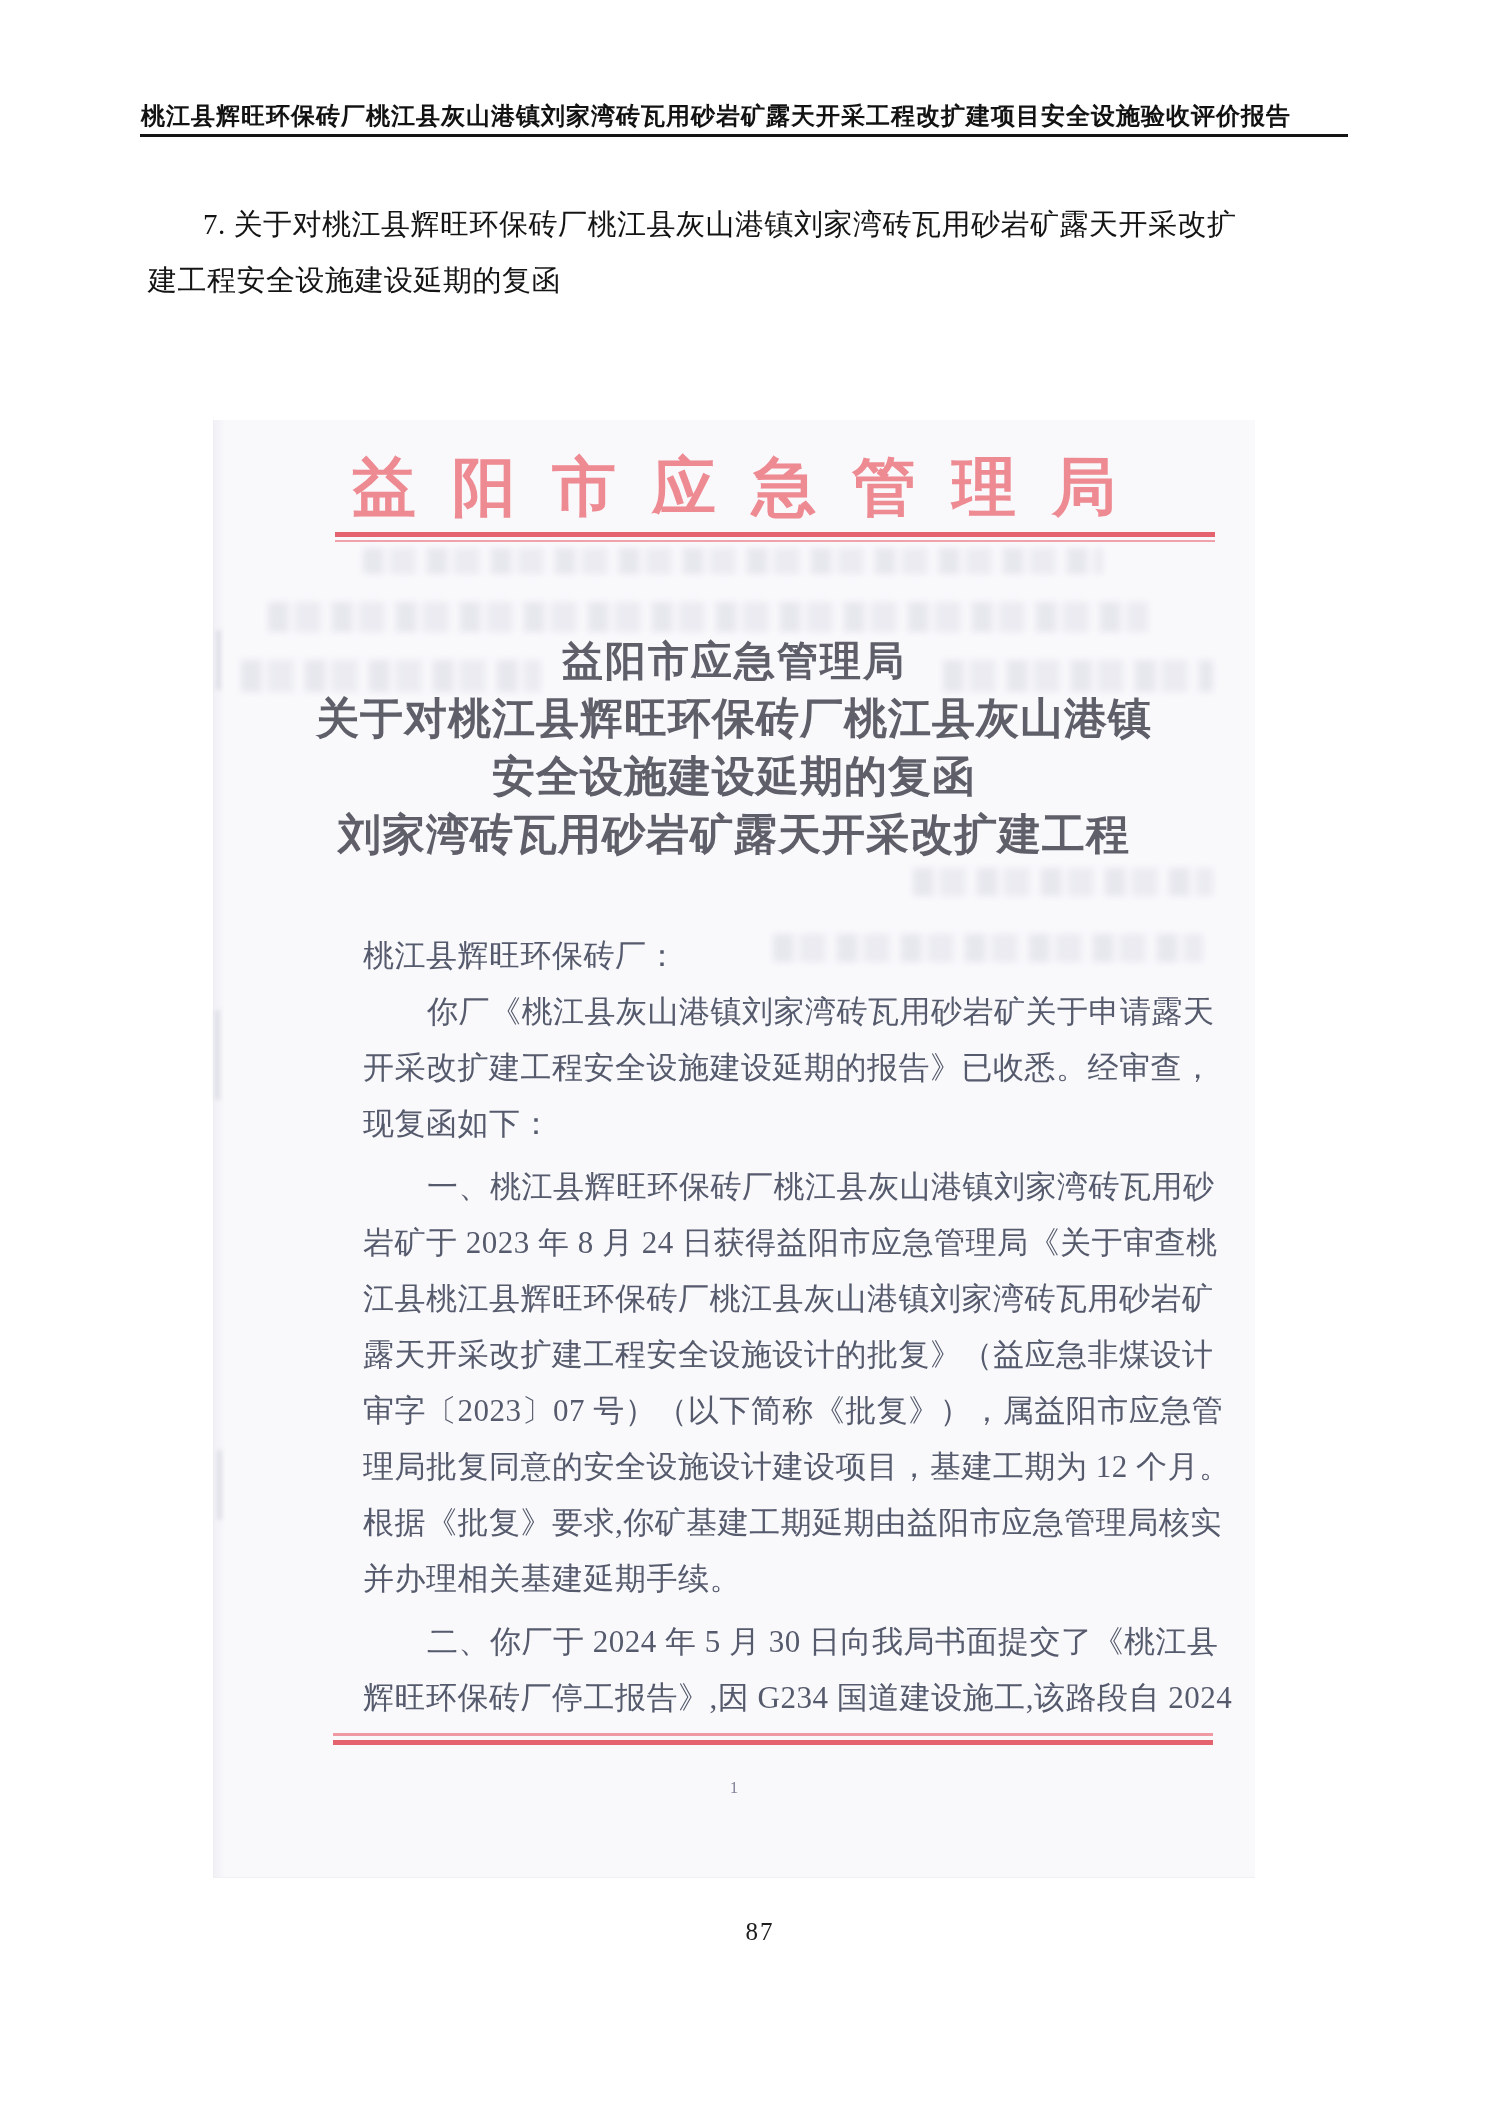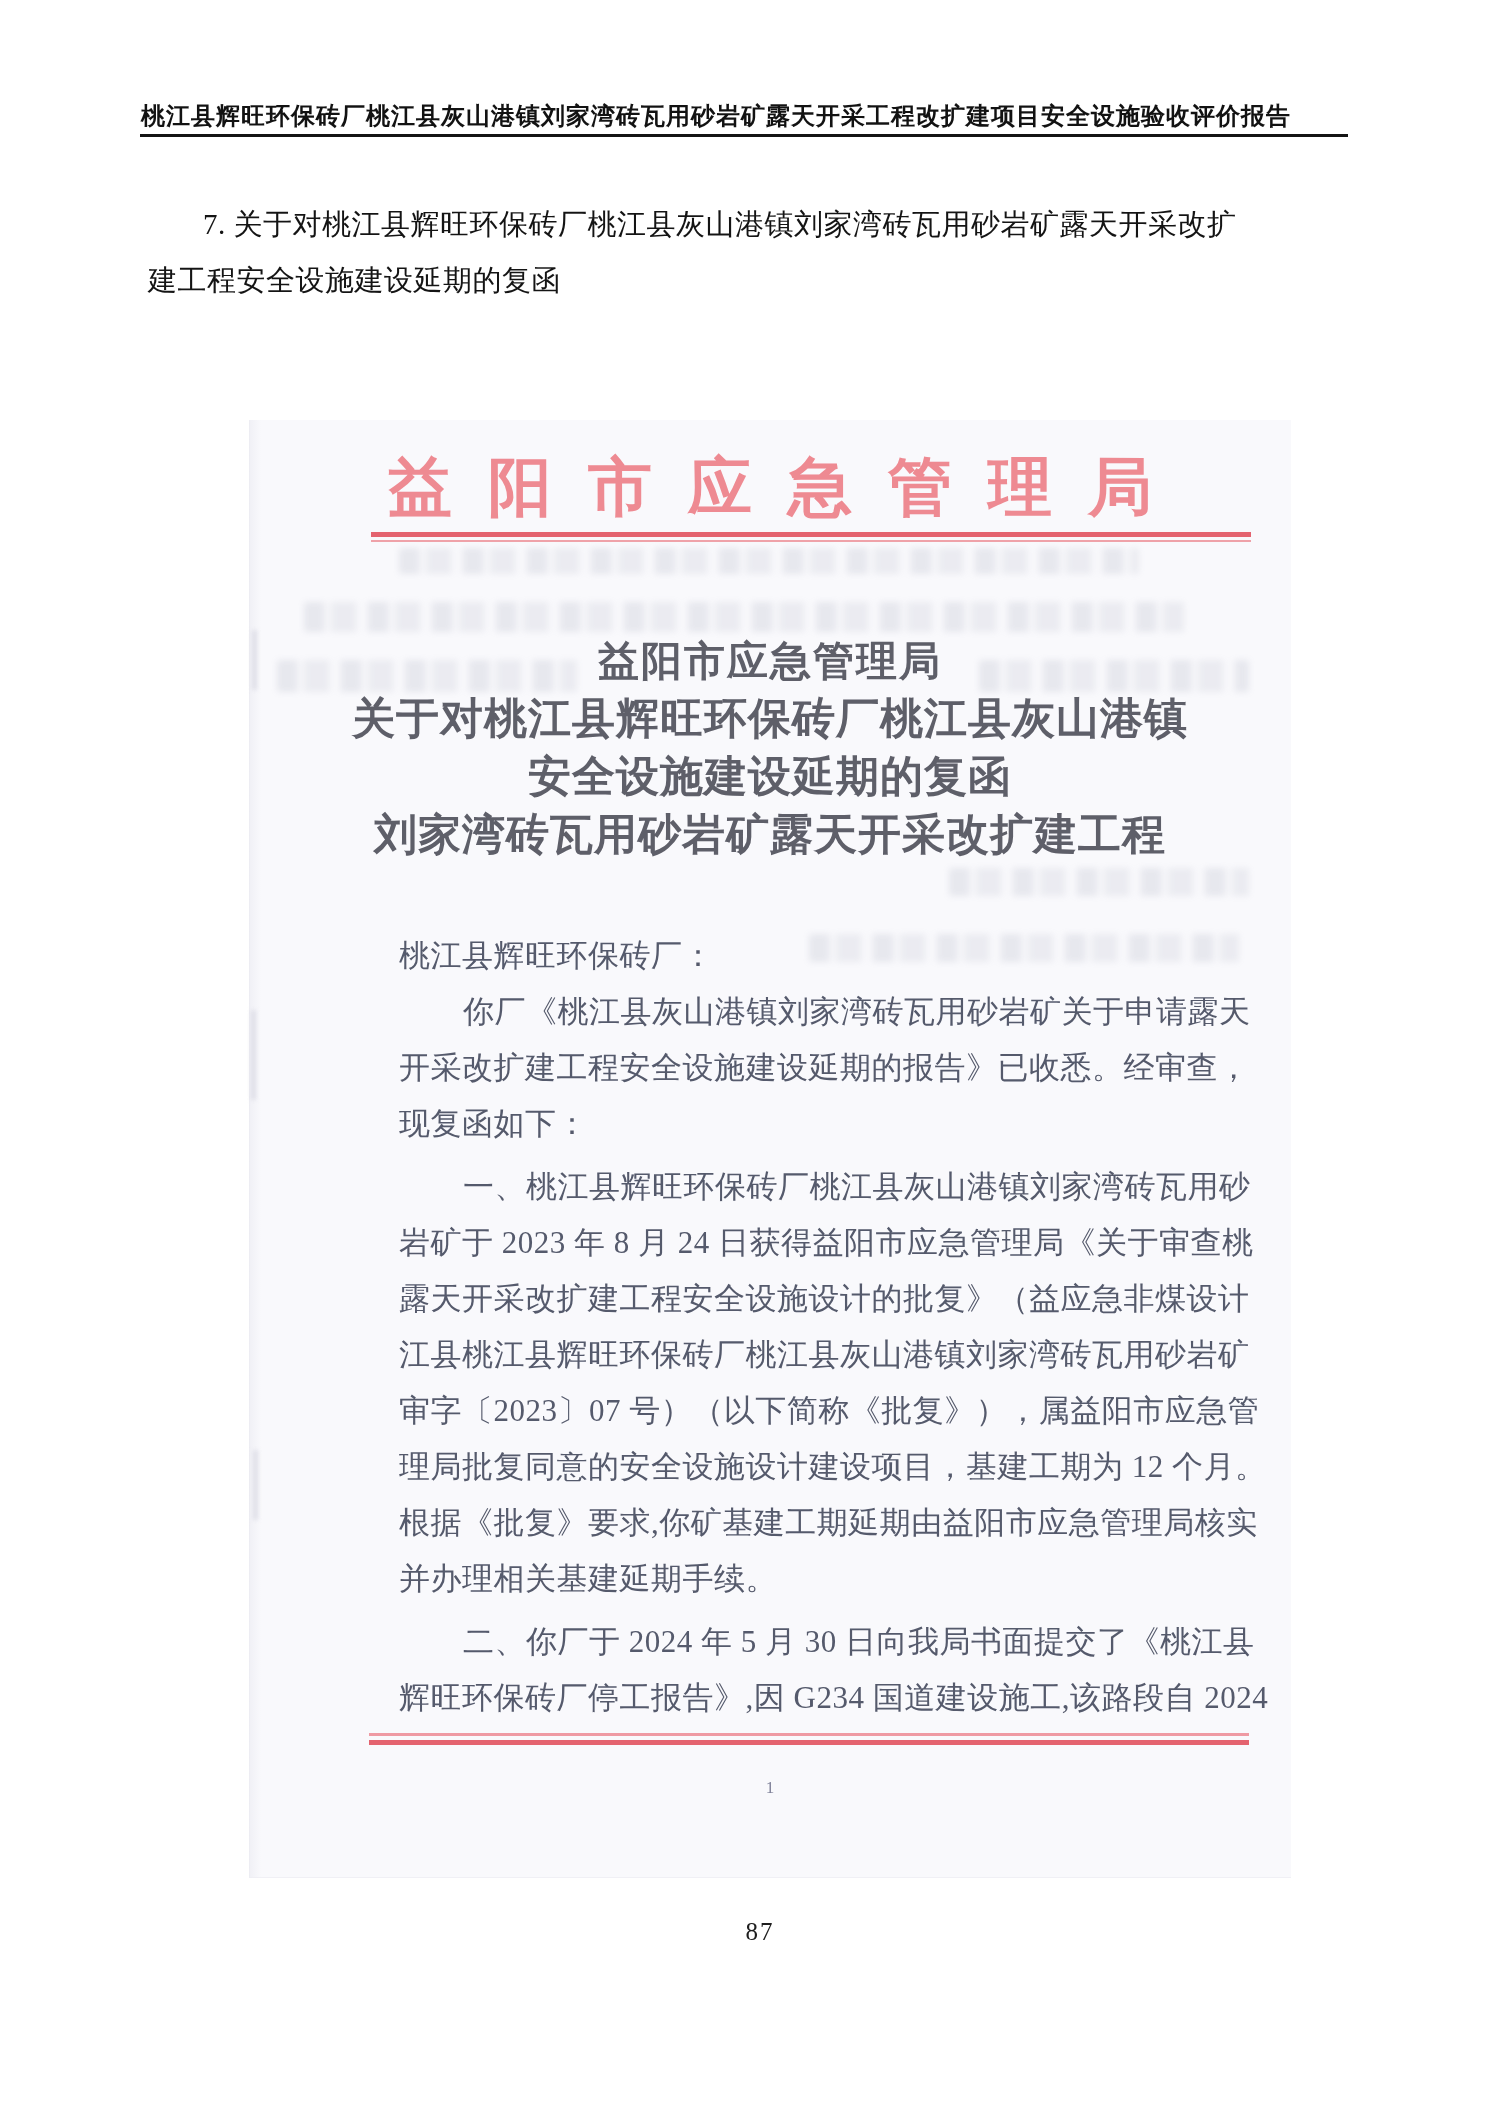--- a/index.html
+++ b/index.html
@@ -14,21 +14,20 @@
   }
   .header-rule{position:absolute;left:140px;top:134px;width:1208px;height:3px;background:#141414;}
   
   .heading-l1{position:absolute;left:203px;top:205px;font-size:29px;letter-spacing:0.5px;white-space:nowrap;color:#141414;}
   .heading-l2{position:absolute;left:148px;top:261px;font-size:29px;letter-spacing:0.5px;white-space:nowrap;color:#141414;}
   
   .scan{
     position:absolute;left:213px;top:420px;width:1042px;height:1458px;
     background:#f9f9fc;
     box-shadow:inset 1px 0 0 #ececf2, inset 0 -1px 0 #f0f0f5;
-    margin-left:36px;
   }
   .scan-edge{
     position:absolute;left:0;top:0;width:12px;height:100%;
     background:linear-gradient(90deg,#ededf3,rgba(255,255,255,0));opacity:.75;
   }
   .edge-dash{position:absolute;width:5px;background:#d9d9e3;filter:blur(2px);opacity:.8;}
   .letterhead{
     position:absolute;top:24px;left:0;width:100%;text-align:center;
     font-size:64px;font-weight:bold;color:#ee8a92;
     letter-spacing:36px;text-indent:36px;white-space:nowrap;
@@ -102,22 +101,22 @@
       <div class="t">刘家湾砖瓦用砂岩矿露天开采改扩建工程</div>
     </div>
 
     <div class="body-block">
       <div class="line">桃江县辉旺环保砖厂：</div>
       <div class="line indent">你厂《桃江县灰山港镇刘家湾砖瓦用砂岩矿关于申请露天</div>
       <div class="line">开采改扩建工程安全设施建设延期的报告》已收悉。经审查，</div>
       <div class="line">现复函如下：</div>
       <div class="line indent para-gap">一、桃江县辉旺环保砖厂桃江县灰山港镇刘家湾砖瓦用砂</div>
       <div class="line">岩矿于 2023 年 8 月 24 日获得益阳市应急管理局《关于审查桃</div>
+      <div class="line">江县桃江县辉旺环保砖厂桃江县灰山港镇刘家湾砖瓦用砂岩矿</div>
       <div class="line">露天开采改扩建工程安全设施设计的批复》（益应急非煤设计</div>
-      <div class="line">江县桃江县辉旺环保砖厂桃江县灰山港镇刘家湾砖瓦用砂岩矿</div>
       <div class="line">审字〔2023〕07 号）（以下简称《批复》），属益阳市应急管</div>
       <div class="line">理局批复同意的安全设施设计建设项目，基建工期为 12 个月。</div>
       <div class="line">根据《批复》要求,你矿基建工期延期由益阳市应急管理局核实</div>
       <div class="line">并办理相关基建延期手续。</div>
       <div class="line indent para-gap">二、你厂于 2024 年 5 月 30 日向我局书面提交了《桃江县</div>
       <div class="line">辉旺环保砖厂停工报告》,因 G234 国道建设施工,该路段自 2024</div>
     </div>
 
     <div class="rule-bottom">
       <div class="thin2"></div>

